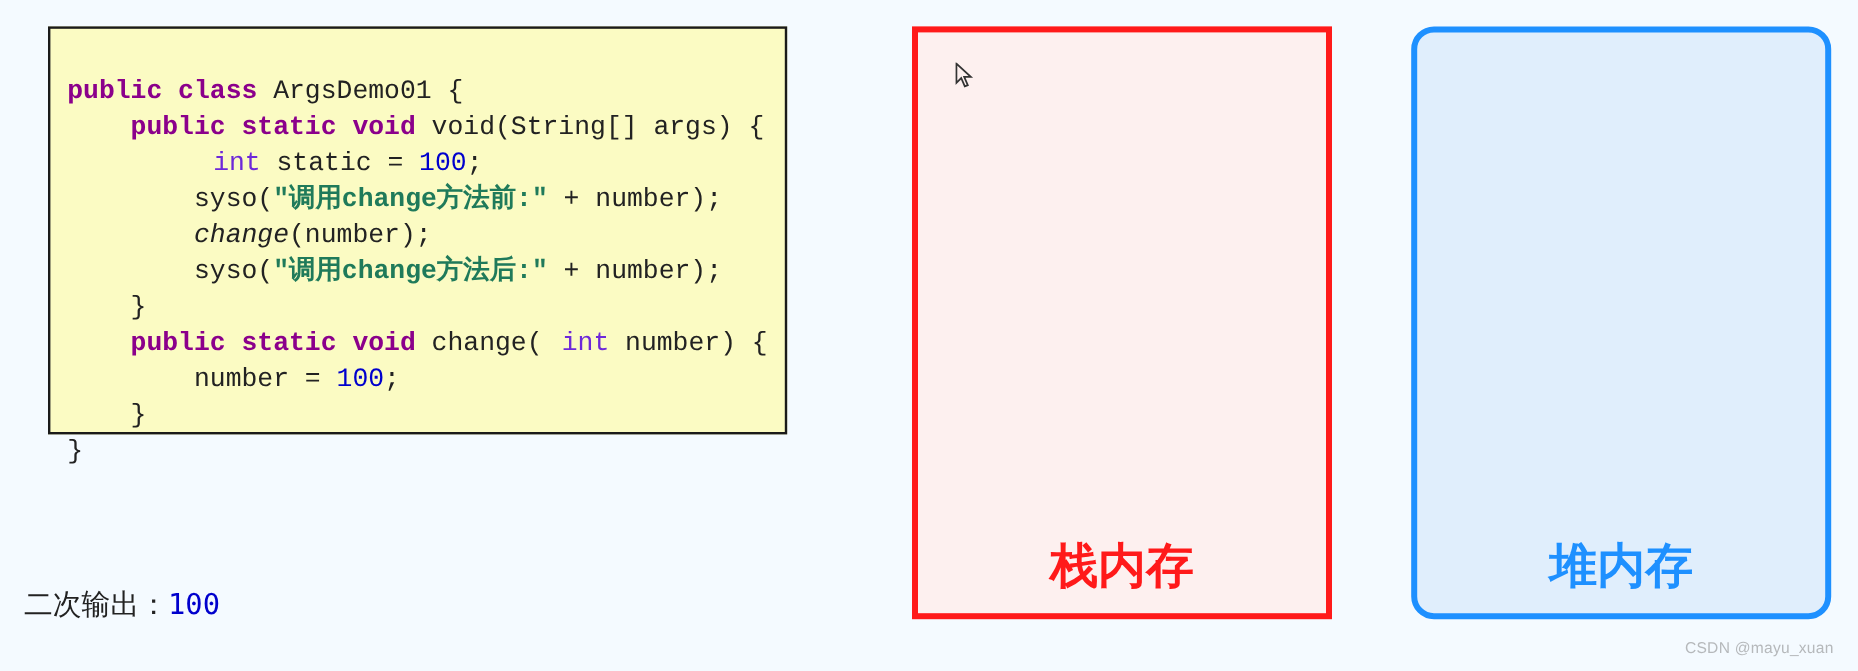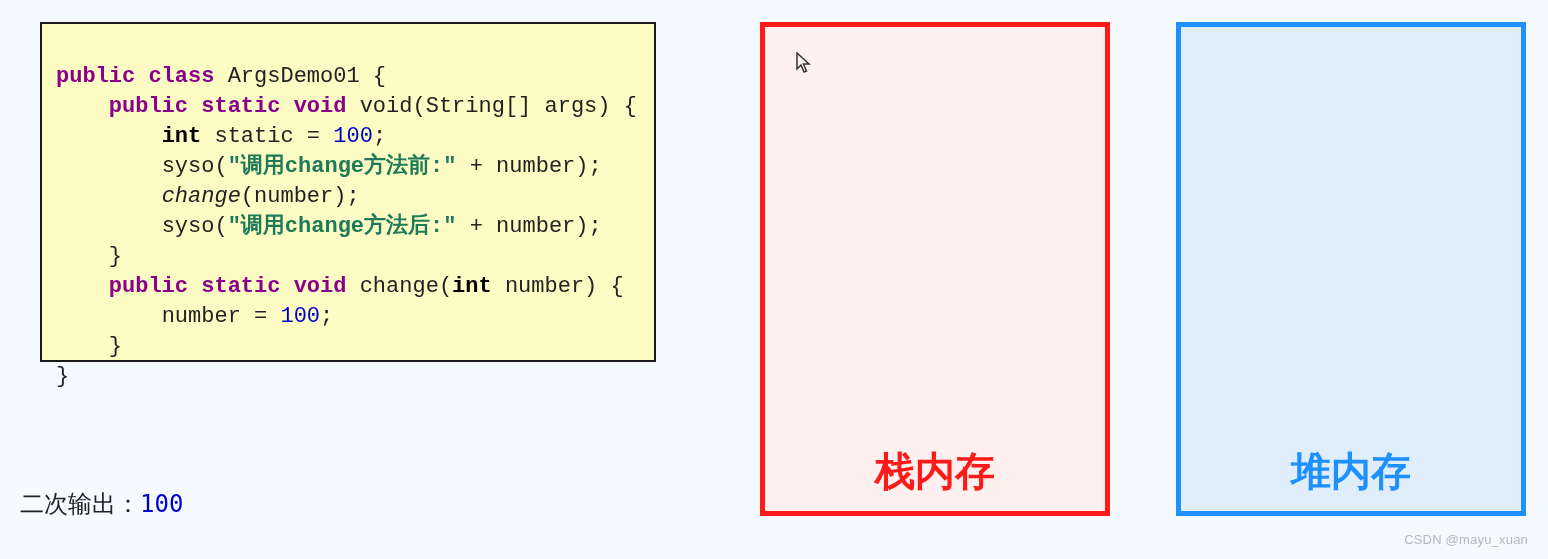--- a/index.html
+++ b/index.html
@@ -20,21 +20,21 @@
     background: #fbfbc3;
     border: 2.5px solid #1a1a1a;
     padding: 8px 14px;
     font-family: Consolas, "Courier New", monospace;
     font-size: 22px;
     line-height: 30px;
     color: #222;
     white-space: pre;
   }
   .kw { color: #8b008b; font-weight: bold; }
-  .typ { color: #000000; font-weight: bold; }
+  .typ { color: #6d28d9; font-weight: normal; margin-left: 16px; }
   .num { color: #0000cd; }
   .str { color: #1f7a5a; font-weight: bold; }
   .id { font-style: italic; }
   .hl-line {
     position: absolute;
     left: 42px;
     top: 208px;
     width: 612px;
     height: 30px;
     background: rgba(230,190,150,0.24);
@@ -57,21 +57,21 @@
     bottom: 12px;
     left: 0;
     right: 0;
     text-align: center;
     font-size: 40px;
     font-weight: bold;
   }
   .mem-box.stack .mem-label { color: #ff1a1a; }
   .mem-box.heap  .mem-label { color: #1e90ff; }
   .stack { left: 760px; }
-  .heap  { left: 1176px; }
+  .heap  { left: 1176px; border-radius: 19px; }
   .cursor {
     position: absolute;
     left: 796px;
     top: 52px;
     width: 16px;
     height: 22px;
     pointer-events: none;
   }
   .output-lines {
     position: absolute;

